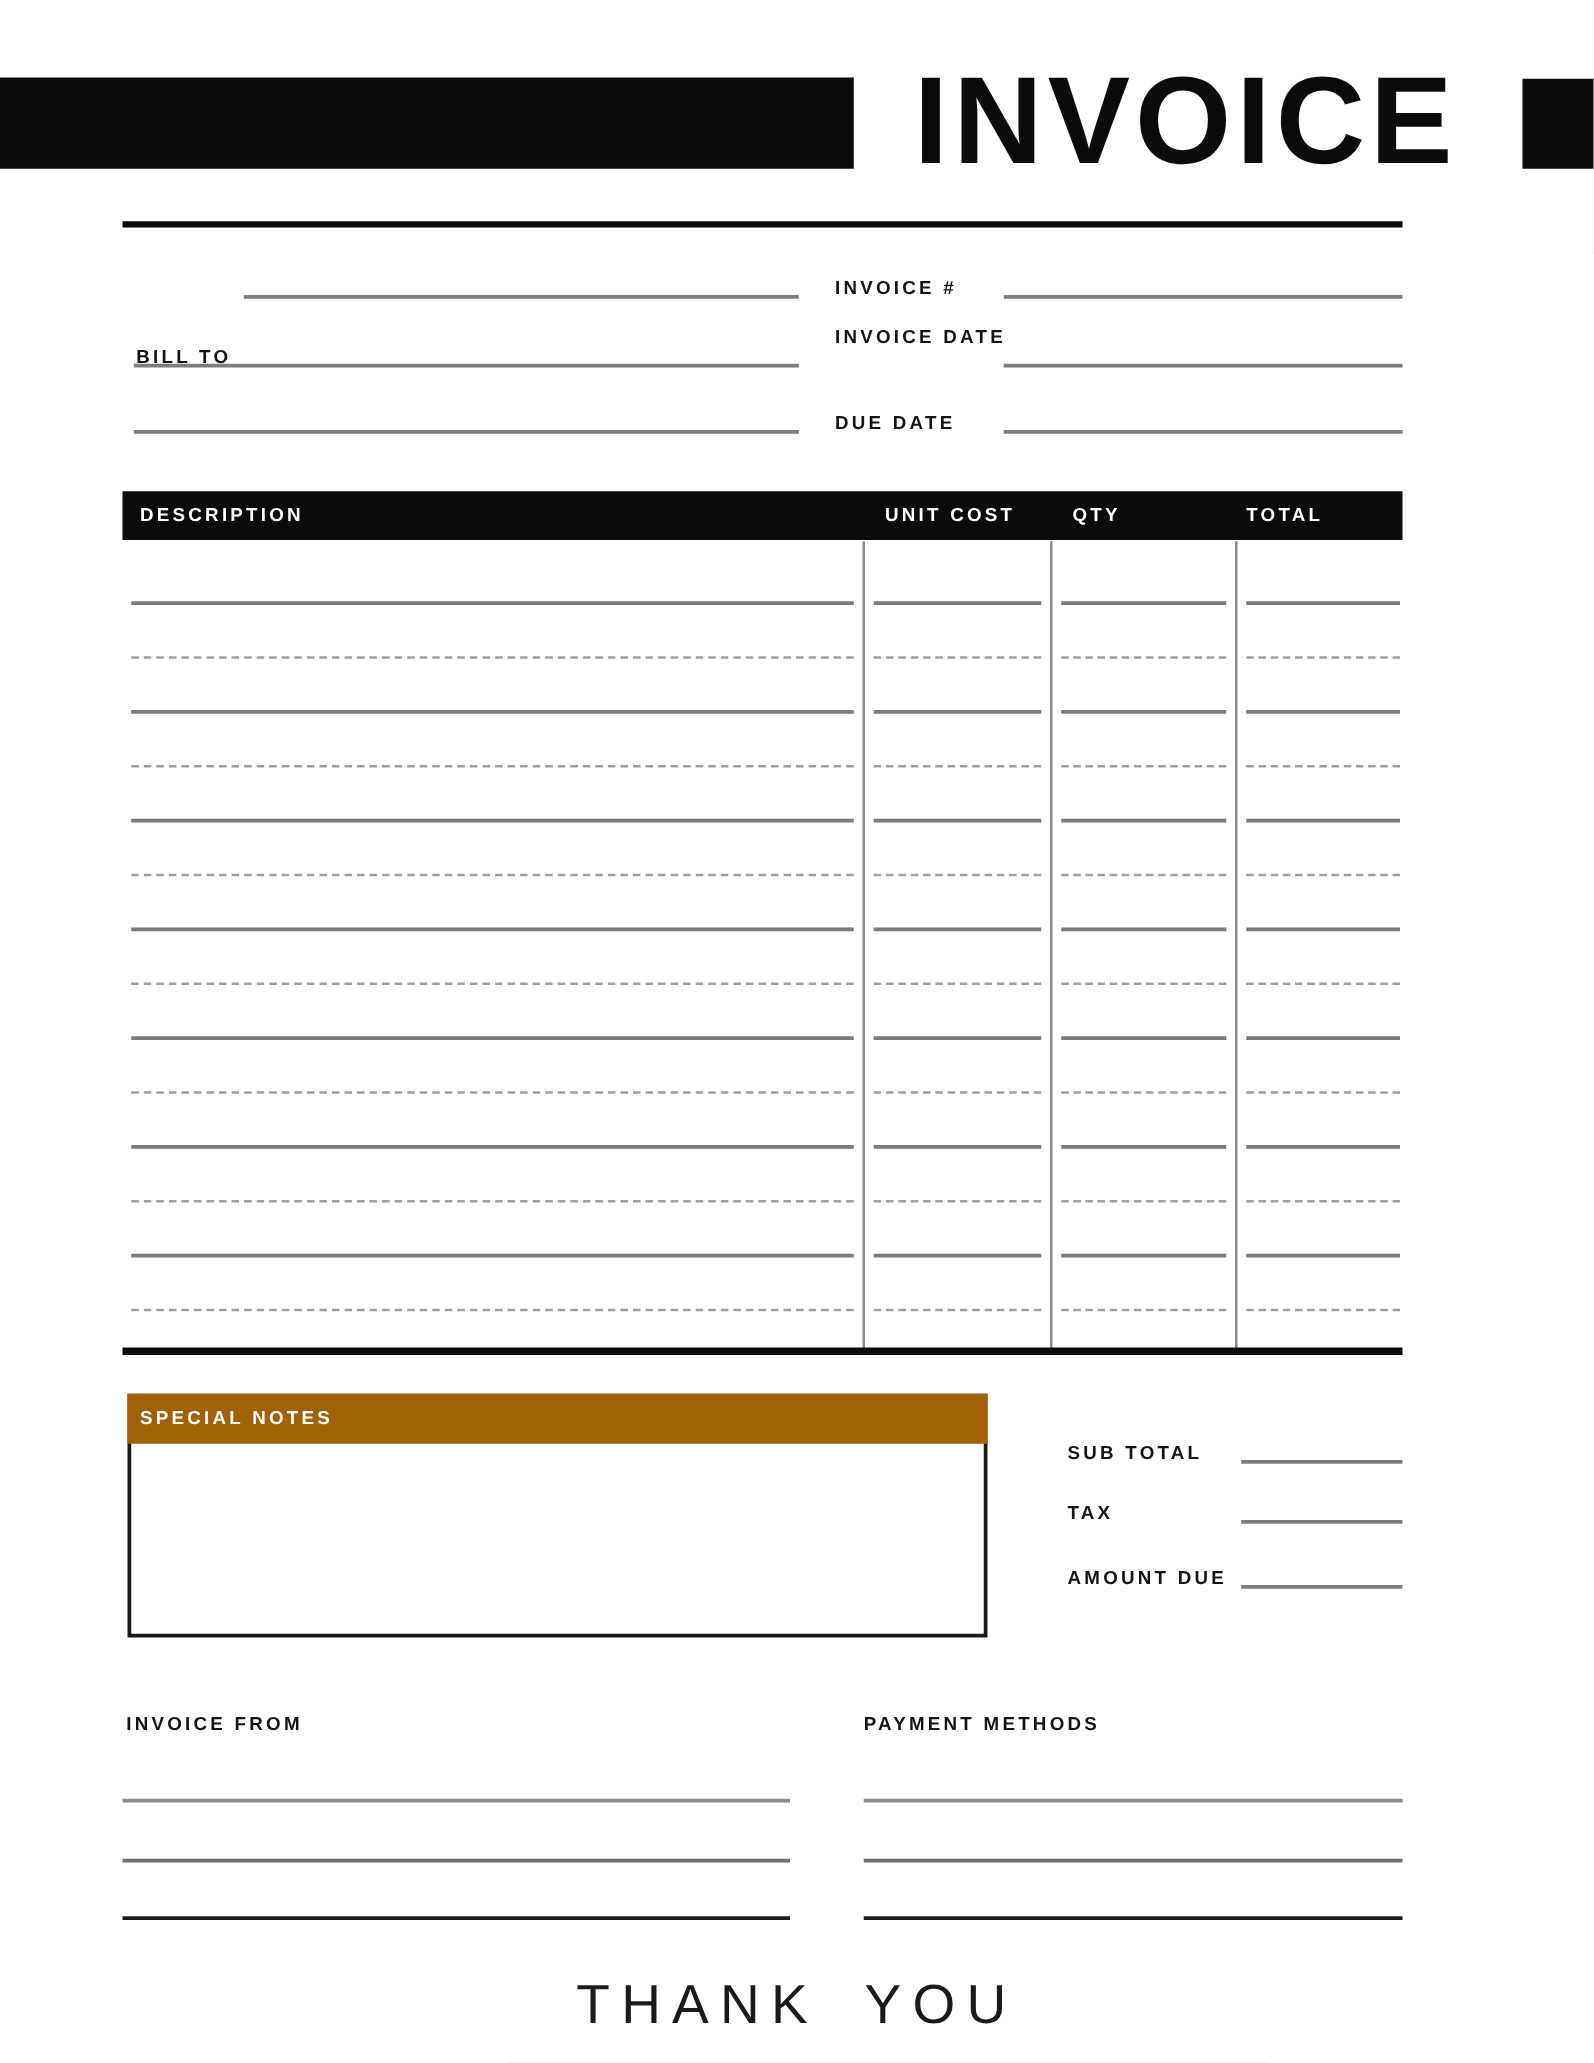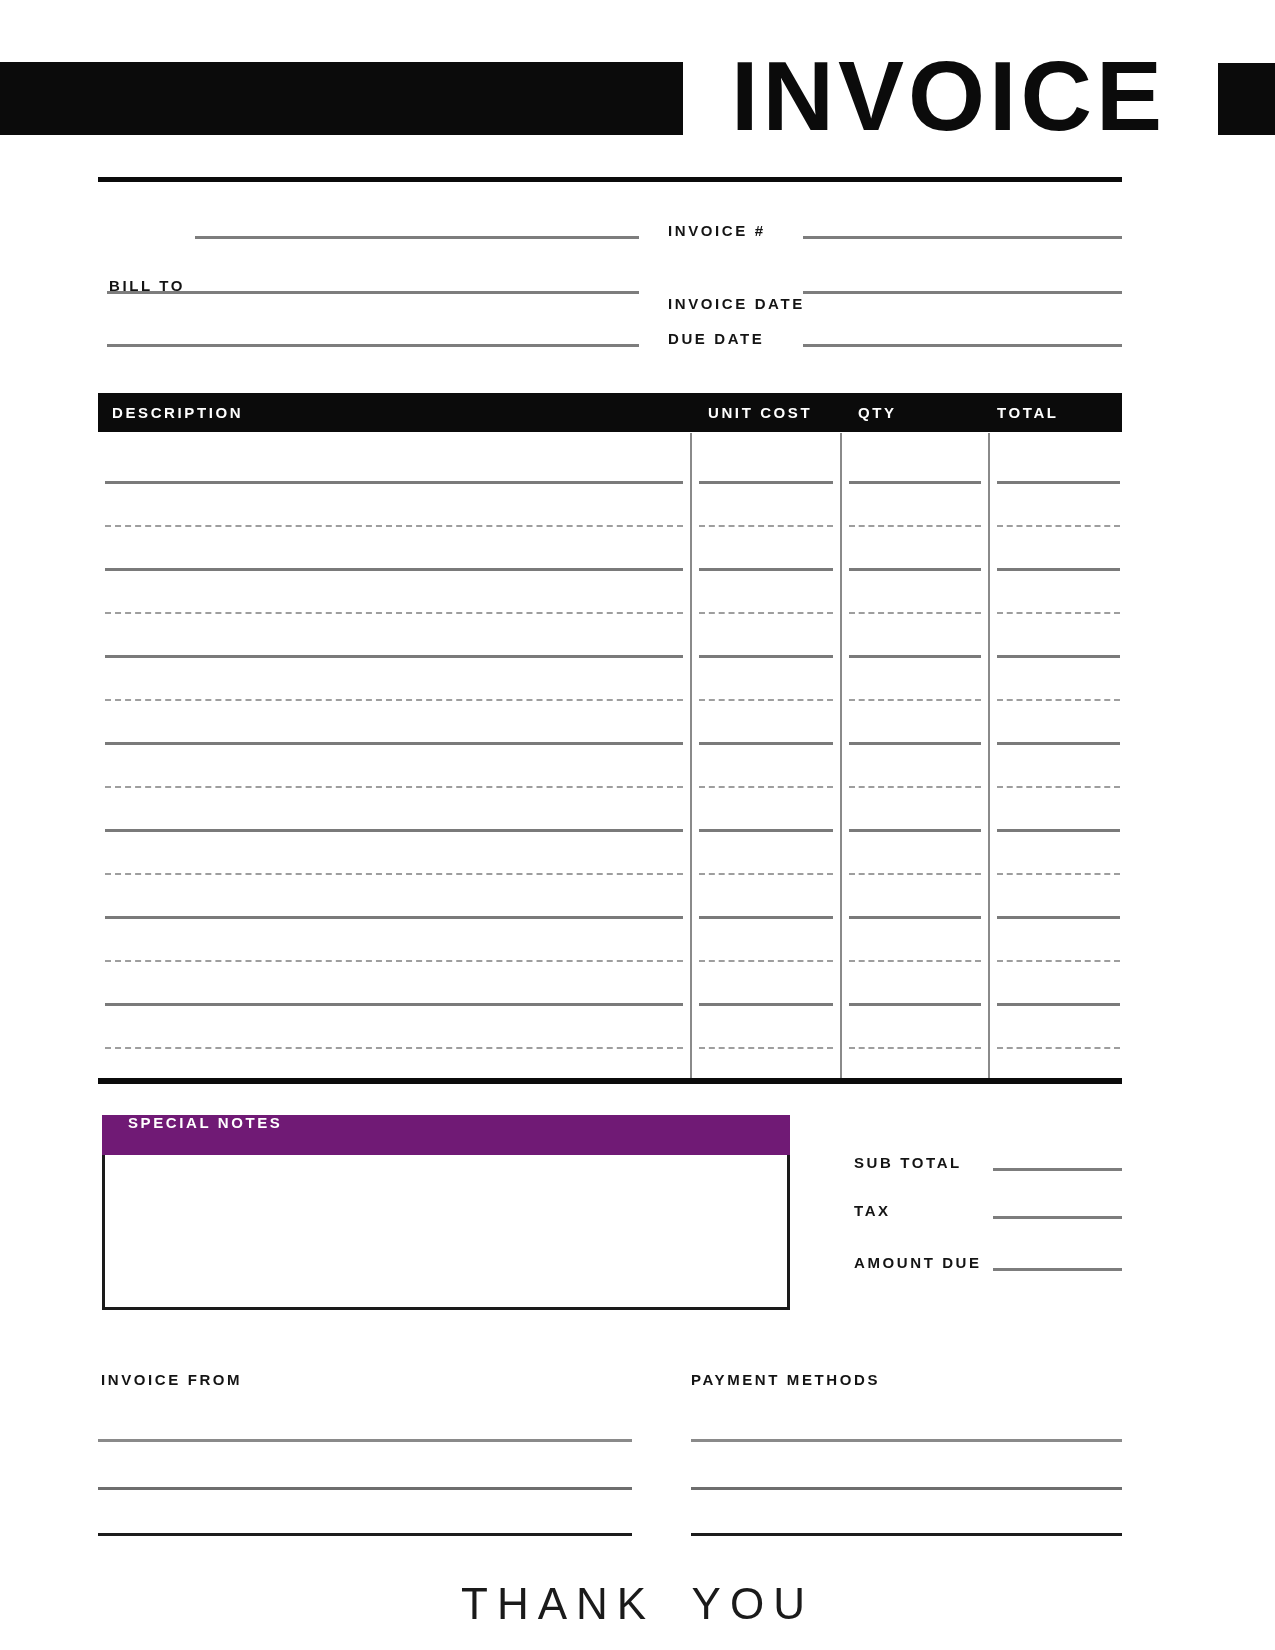--- a/index.html
+++ b/index.html
@@ -34,21 +34,21 @@
   .row-line{position:absolute;left:0;width:1275px;height:0;}
   .seg{position:absolute;top:0;}
   .seg-a{left:105px;width:578px;}
   .seg-b{left:699px;width:134px;}
   .seg-c{left:849px;width:132px;}
   .seg-d{left:997px;width:123px;}
   .solid .seg{height:3px;background:#7a7a7a;}
   .dotted .seg{height:0;border-top:2px dashed #9e9e9e;}
   
   .notes-box{left:102px;top:1115px;width:688px;height:195px;border:3px solid #1a1a1a;box-sizing:border-box;}
-  .notes-head{position:absolute;left:-3px;top:-3px;width:688px;height:40px;background:#701a75;display:flex;align-items:flex-start;padding-left:26px;box-sizing:border-box;}
+  .notes-head{position:absolute;left:-3px;top:-3px;width:688px;height:40px;background:#a16207;display:flex;align-items:center;padding-left:10px;box-sizing:border-box;}
   
   .thank-you{
     left:0;right:0;top:1582px;text-align:center;font-size:44px;line-height:1;
     font-weight:300;letter-spacing:9px;word-spacing:16px;color:#1a1a1a;white-space:nowrap;
   }
 </style>
 </head>
 <body>
 
 <div class="page">
@@ -58,21 +58,21 @@
   <div class="abs header-square"></div>
   <div class="abs header-rule"></div>
 
   <div class="abs lbl" style="left:109px;top:238px;margin-top:40px;">BILL TO</div>
   <div class="abs fline" style="left:195px;top:236px;width:444px;"></div>
   <div class="abs fline" style="left:107px;top:291px;width:532px;"></div>
   <div class="abs fline" style="left:107px;top:344px;width:532px;"></div>
 
   <div class="abs lbl" style="left:668px;top:223px;">INVOICE #</div>
   <div class="abs fline" style="left:803px;top:236px;width:319px;"></div>
-  <div class="abs lbl" style="left:668px;top:296px;">INVOICE DATE</div>
+  <div class="abs lbl" style="left:668px;top:262px;">INVOICE DATE</div>
   <div class="abs fline" style="left:803px;top:291px;width:319px;"></div>
   <div class="abs lbl" style="left:668px;top:331px;">DUE DATE</div>
   <div class="abs fline" style="left:803px;top:344px;width:319px;"></div>
 
   <div class="abs table-head">
     <span class="lbl lbl-white" style="left:14px;">DESCRIPTION</span>
     <span class="lbl lbl-white" style="left:610px;">UNIT COST</span>
     <span class="lbl lbl-white" style="left:760px;">QTY</span>
     <span class="lbl lbl-white" style="left:899px;">TOTAL</span>
   </div>

